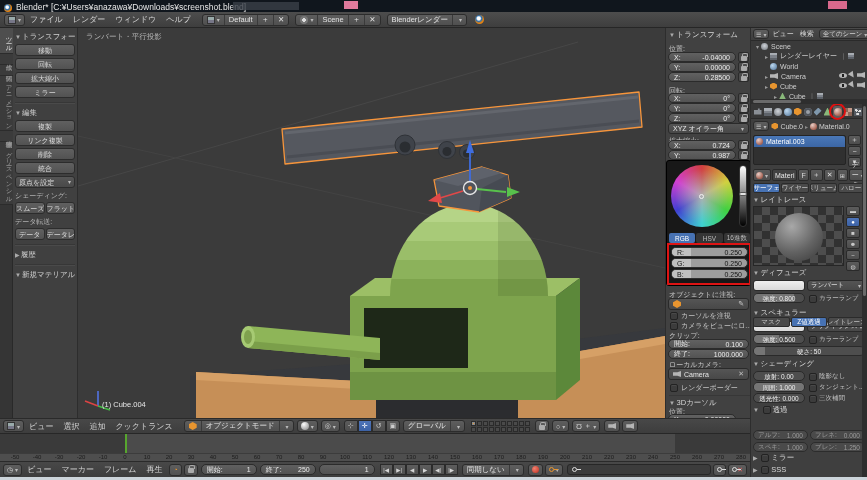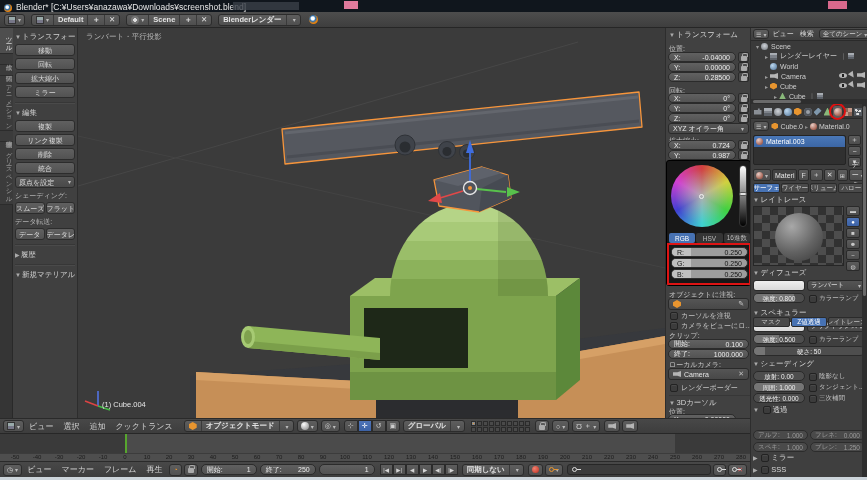--- a/index.html
+++ b/index.html
@@ -17,21 +17,21 @@
   .ghost-pink1 { left:344px; top:1px; width:14px; height:8px; background:#df7a9c; }
   .ghost-pink2 { left:828px; top:1px; width:19px; height:8px; background:#d8688c; }
 
   
   #topbar { left:0; top:12px; width:867px; height:16px; background:linear-gradient(#4d4d4d,#3e3e3e);
             border-bottom:1px solid #262626; display:flex; align-items:center; padding:0 4px; white-space:nowrap; }
   .hbtn { height:12px; background:linear-gradient(#5e5e5e,#515151); border:1px solid #2c2c2c; border-radius:3px;
           display:inline-flex; align-items:center; padding:0 3px; color:#ddd; font-size:7.5px; }
   .menu-item { padding:0 5px; color:#d6d6d6; font-size:8px; }
   .selector { display:inline-flex; align-items:center; height:12px; background:linear-gradient(#5e5e5e,#4f4f4f);
-              border:1px solid #2c2c2c; border-radius:3px; margin-left:6px; font-size:7.5px; color:#e3e3e3;font-weight:bold; }
+              border:1px solid #2c2c2c; border-radius:3px; margin-left:6px; font-size:7.5px; color:#e3e3e3; }
   .selector .seg { padding:0 4px; border-right:1px solid #3a3a3a; display:inline-flex; align-items:center; height:100%; }
   .selector .seg:last-child { border-right:none; }
   .mini-ico { width:8px; height:8px; display:inline-block; }
   .grid-ico { background:linear-gradient(#9aa 50%,#778 50%); box-shadow:inset 0 0 0 1px #333; }
   .caret { font-size:6px; color:#bbb; margin-left:2px; }
   .blender-logo { width:9px; height:9px; border-radius:50%;
       background:radial-gradient(circle at 42% 38%, #fff 20%, #2a6fb0 38%, #e8820c 62%); margin:0 4px 0 8px; flex:0 0 auto;}
   #stats { color:#9f9f9f; font-size:7.5px; }
 
   
@@ -232,20 +232,21 @@
   </div>
   <div class="abs ghost-dark"></div>
   <div class="abs ghost-pink1"></div>
   <div class="abs ghost-pink2"></div>
 
   <div id="topbar" class="abs">
     <span class="hbtn">
         <span class="mini-ico grid-ico"></span>
         <span class="caret">▾</span>
       </span>
+    <span id="topbar-menus"><span class="menu-item">ファイル</span><span class="menu-item">レンダー</span><span class="menu-item">ウィンドウ</span><span class="menu-item">ヘルプ</span></span>
     <span class="selector">
       <span class="seg">
           <span class="mini-ico grid-ico"></span>
           <span class="caret">▾</span>
         </span>
       <span class="seg">Default</span>
       <span class="seg">＋</span>
       <span class="seg">✕</span>
     </span>
     <span class="selector">

